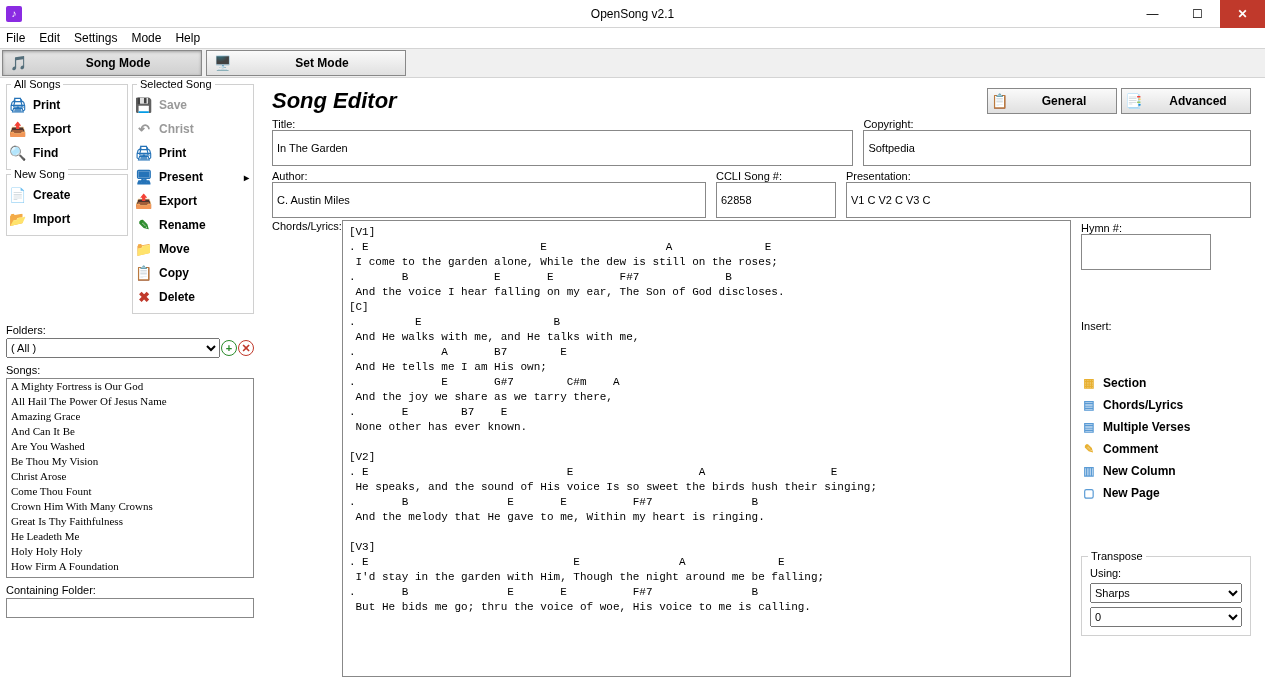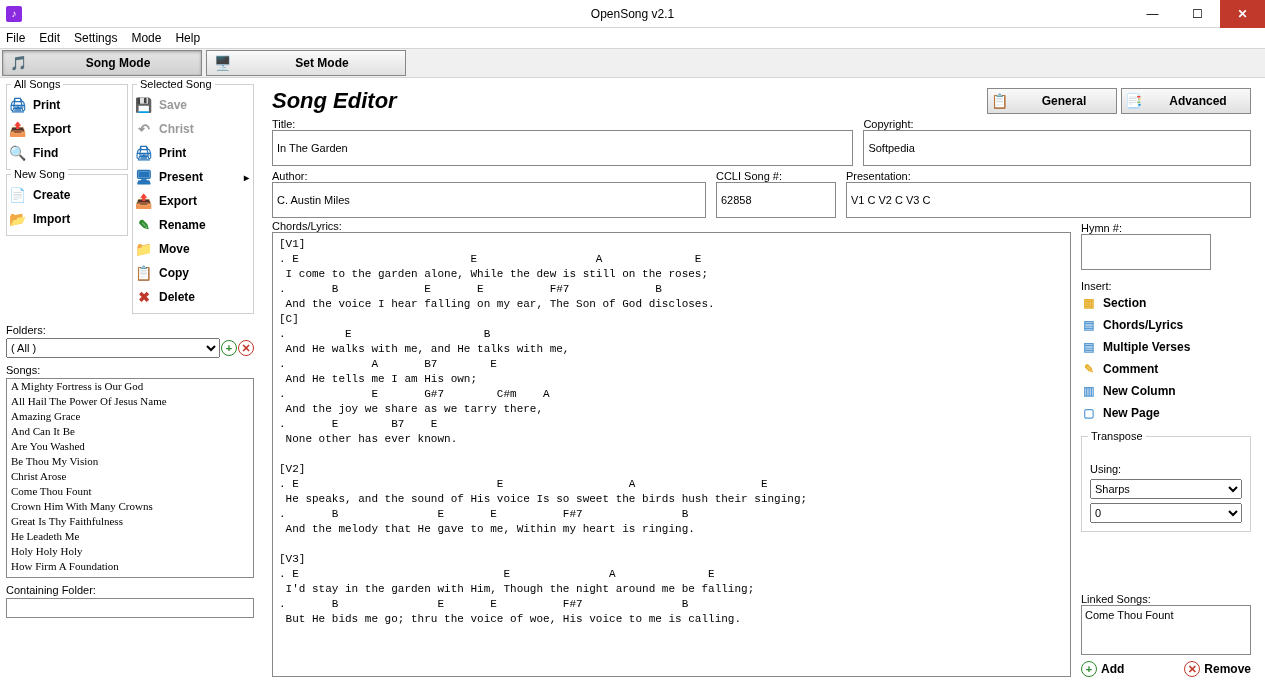--- a/index.html
+++ b/index.html
@@ -57,28 +57,28 @@
 .tab-btn { width: 130px; height: 26px; border: 1px solid #888; background: linear-gradient(#fafafa, #e0e0e0); display: flex; align-items: center; font-weight: bold; font-size: 12px; }
 .tab-btn .icon { width: 24px; display: flex; align-items: center; justify-content: center; font-size: 14px; }
 .tab-btn .label { flex: 1; text-align: center; }
 
 .field-row { display: flex; gap: 10px; margin-top: 2px; }
 .field { display: flex; flex-direction: column; }
 .field label { font-size: 11px; margin-top: 2px; }
 .field input { height: 36px; border: 1px solid #888; padding: 0 4px; font-size: 11px; }
 
 .editor-body { display: flex; gap: 10px; margin-top: 2px; flex: 1; overflow: hidden; }
-.lyrics-col { flex: 1; display: flex; flex-direction: column; }
+.lyrics-col { flex: 1; display: flex; }
 .lyrics-box { flex: 1; border: 1px solid #888; padding: 4px 6px; font-family: "Courier New", monospace; font-size: 11px; line-height: 15px; white-space: pre; overflow: auto; }
 
-.right-col { width: 170px; display: flex; flex-direction: column; }
+.right-col { width: 170px; display: flex; flex-direction: column; gap: 40px; }
 .right-col .field input { width: 130px; }
 .insert-list .insert-item { display: flex; align-items: center; gap: 6px; height: 22px; font-size: 12px; font-weight: bold; }
 .insert-item .icon { width: 16px; height: 16px; display: flex; align-items: center; justify-content: center; }
-.transpose-group { border: 1px solid #d0d0d0; padding: 22px 8px 8px 8px; margin-top: 12px; position: relative; }
+.transpose-group { border: 1px solid #d0d0d0; padding: 6px 8px 8px 8px; margin-top: 12px; position: relative; }
 .transpose-group .group-title { position: absolute; top: -7px; left: 6px; background: #fff; padding: 0 3px; font-size: 11px; }
 .transpose-group select { width: 100%; height: 20px; margin-top: 4px; font-size: 11px; }
 
 .linked-box { height: 50px; border: 1px solid #888; padding: 3px; font-size: 11px; }
 .linked-actions { display: flex; justify-content: space-between; margin-top: 6px; align-items: center; }
 .linked-actions .action { display: flex; align-items: center; gap: 4px; font-size: 12px; font-weight: bold; }
 
 
 .ic-print { color: #2573b8; }
 .ic-export { color: #b83a2e; }

